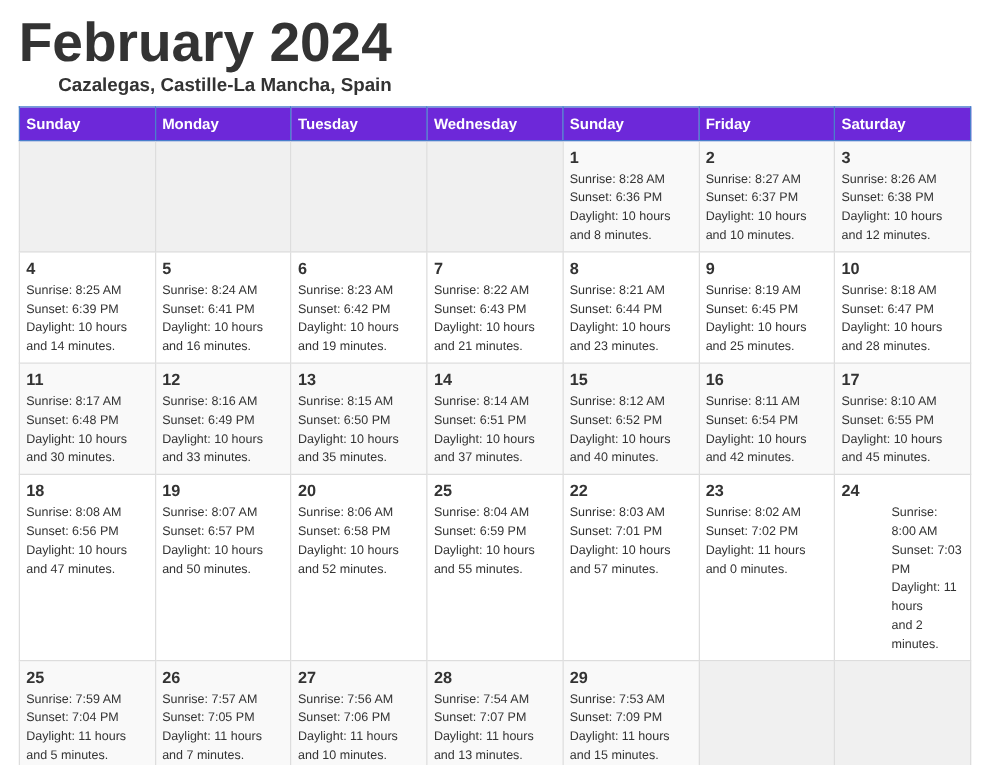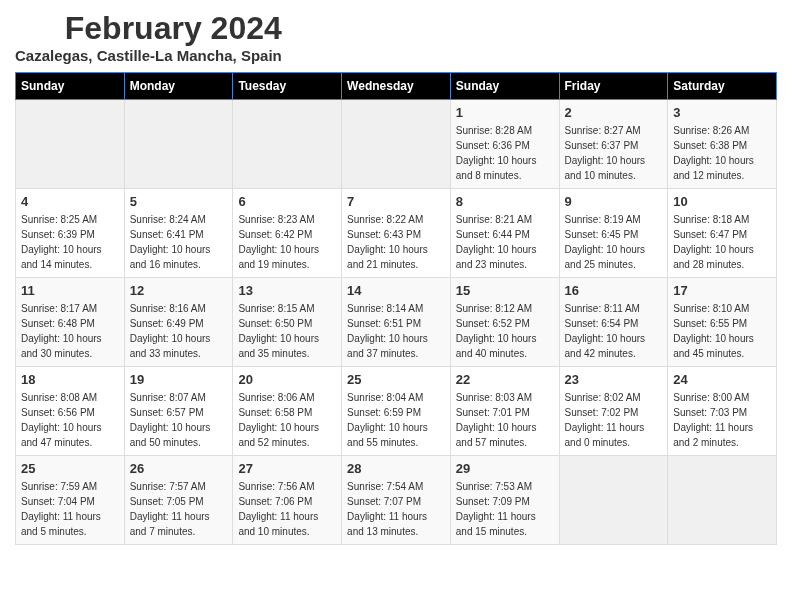--- a/index.html
+++ b/index.html
@@ -34,36 +34,36 @@
     .logo-icon {
       width: 20px;
       height: 20px;
       margin-left: 2px;
       margin-right: 1px;
     }
     .title-area {
       text-align: right;
     }
     .main-title {
-      font-size: 32px;
+      font-size: 44px;
       font-weight: bold;
       color: #333;
     }
     .subtitle {
       font-size: 15px;
       color: #333;
       font-weight: bold;
     }
     table {
       width: 100%;
       border-collapse: collapse;
       font-size: 11px;
     }
     thead tr th {
-      background-color: #000000;
+      background-color: #6d28d9;
       color: #fff;
       padding: 6px 5px;
       text-align: left;
       font-size: 12px;
       font-weight: bold;
       border: 1px solid #4a7fcb;
     }
     tbody tr td {
       border: 1px solid #ddd;
       padding: 5px 5px;
@@ -284,21 +284,21 @@
         </td>
         <td>
           <span class="day-number">23</span>
           <div class="day-info" style="white-space: pre-line;">Sunrise: 8:02 AM
 Sunset: 7:02 PM
 Daylight: 11 hours
 and 0 minutes.</div>
         </td>
         <td>
           <span class="day-number">24</span>
-          <div class="day-info" style="white-space: pre-line;">Sunrise: 8:00 AM
+          <div class="day-info" style="white-space: pre-line; margin-left: 40px;">Sunrise: 8:00 AM
 Sunset: 7:03 PM
 Daylight: 11 hours
 and 2 minutes.</div>
         </td>
       </tr>
       <tr>
         <td>
           <span class="day-number">25</span>
           <div class="day-info" style="white-space: pre-line;">Sunrise: 7:59 AM
 Sunset: 7:04 PM

